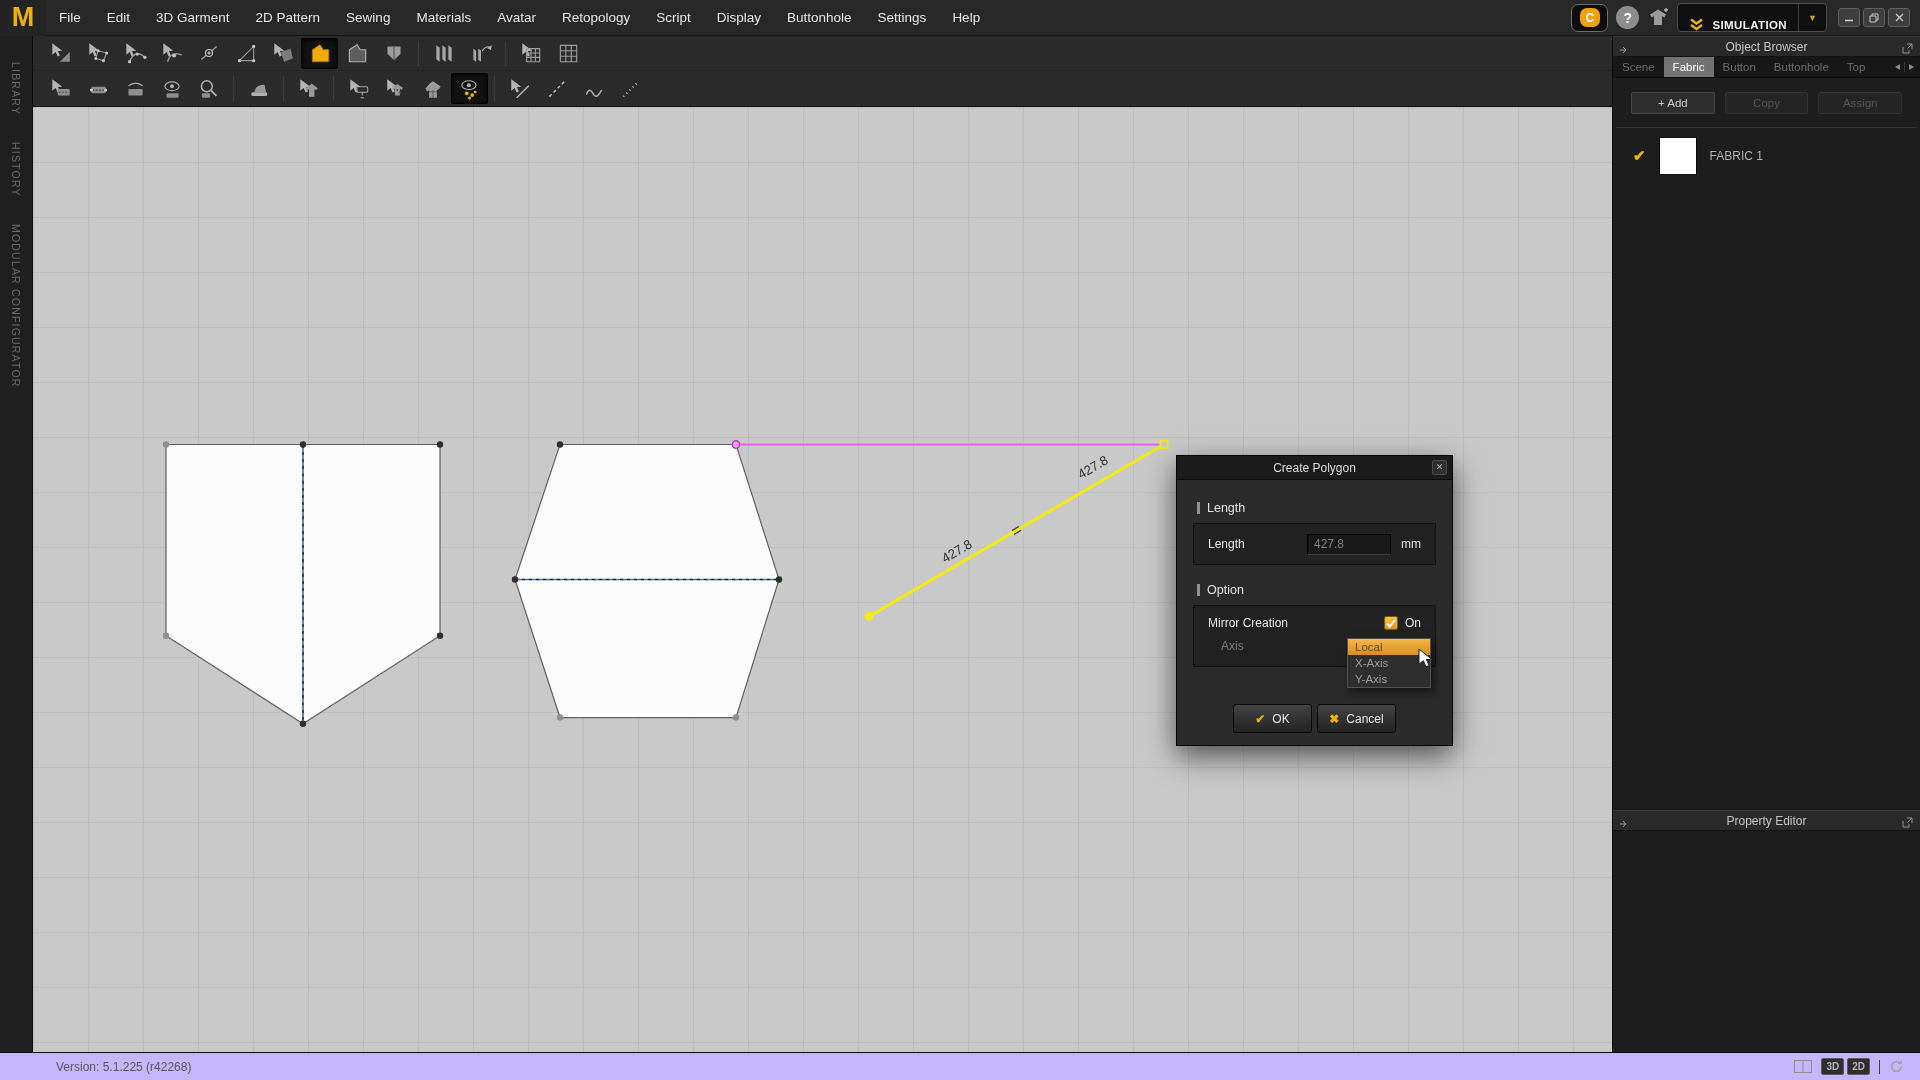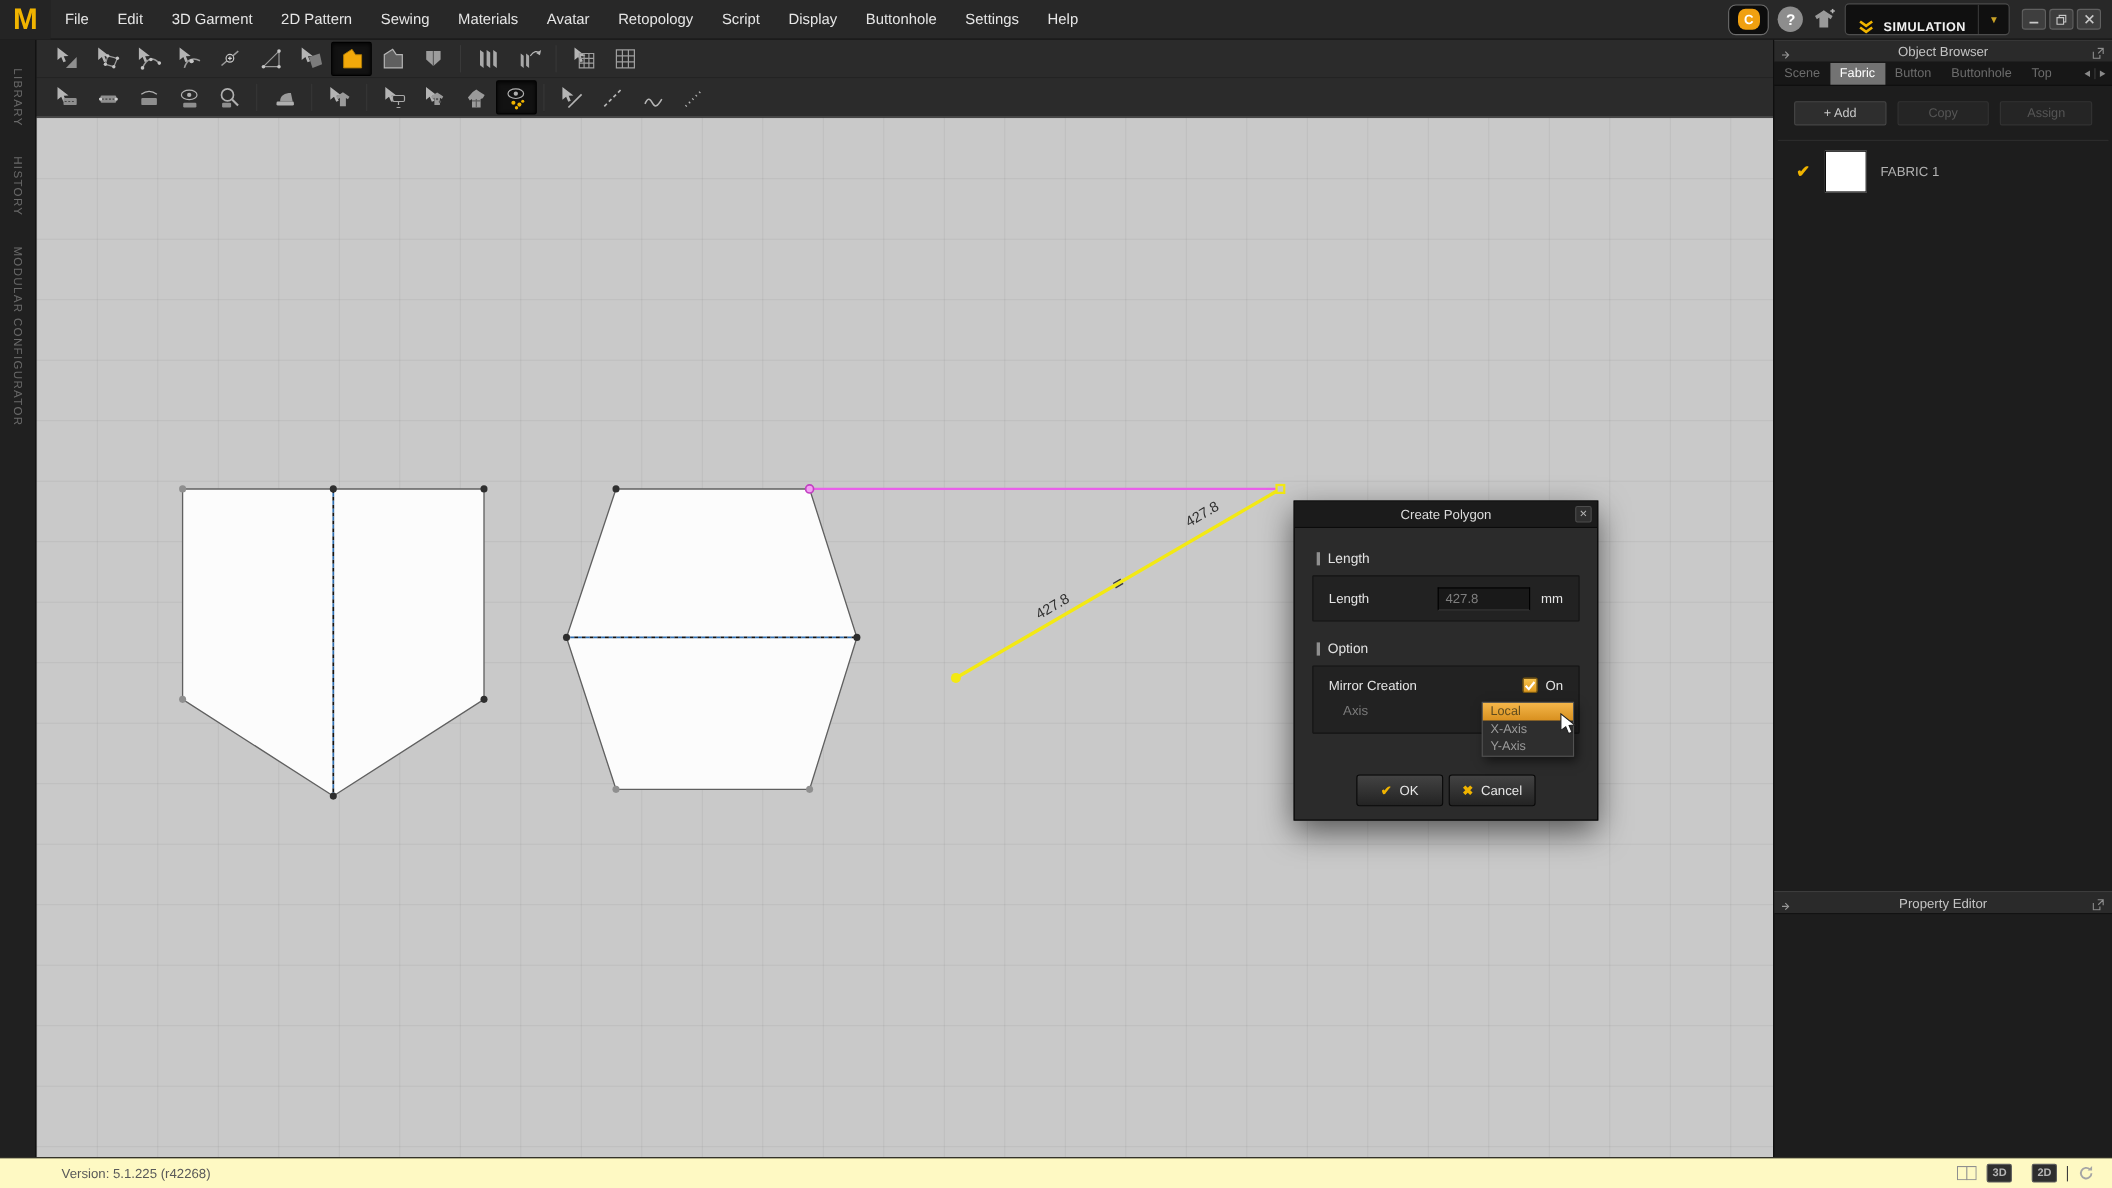--- a/index.html
+++ b/index.html
@@ -56,21 +56,21 @@
   .ob-action{flex:1;height:22px;font-size:11.5px;border-radius:2px;background:#2e2e2e;border:1px solid #464646;color:#c9c9c9}
   .ob-action.disabled{background:#252525;border-color:#333;color:#565656}
   .ob-divider{height:1px;background:#0a0a0a;border-bottom:1px solid #343434;margin:0 3px}
   .fabric-row{display:flex;align-items:center;gap:13px;padding:9px 0 9px 20px}
   .fab-check{color:#f0b400;font-size:15px;font-weight:700}
   .fab-swatch{width:38px;height:38px;background:#fff;border:1px solid #0c0c0c}
   .fab-name{color:#b2b2b2;font-size:12px}
   .property-header{position:absolute;left:0;right:0;top:774px}
 
   
-  .statusbar{position:absolute;left:0;right:0;bottom:0;height:28px;background:#fef9c3;border-top:1px solid #0a0a0a;display:flex;align-items:center;font-size:12px;padding:0 16px;z-index:40}
+  .statusbar{position:absolute;left:0;right:0;bottom:0;height:28px;background:#c4b5fd;border-top:1px solid #0a0a0a;display:flex;align-items:center;font-size:12px;padding:0 16px;z-index:40}
   .sb-version{margin-left:40px;color:#595959}
   .sb-right{margin-left:auto;display:flex;align-items:center;gap:9px}
   .sb-ico{background:none;border:none;display:flex;align-items:center}
   .sb-view{border:1px solid #5c5c5c;border-radius:2px;background:#2e2e2e;color:#b5b5b5;font-size:10px;font-weight:700;padding:2px 4px}
   .sb-sep{width:1px;height:14px;background:#3d3d3d}
 
   
   .dialog{position:absolute;left:1176px;top:455px;width:277px;height:291px;background:#2b2b2b;border:1px solid #060606;box-shadow:0 10px 28px rgba(0,0,0,.6);z-index:100}
   .dlg-title{height:24px;background:#1b1b1b;display:flex;align-items:center;justify-content:center;color:#dcdcdc;font-size:12px;position:relative;border-bottom:1px solid #0b0b0b}
   .dlg-close{position:absolute;right:5px;top:4px;width:15px;height:15px;background:#2f2f2f;border:1px solid #4c4c4c;border-radius:2px;color:#b5b5b5;font-size:9px;line-height:1;display:flex;align-items:center;justify-content:center}
@@ -512,21 +512,21 @@
 
 <footer class="statusbar">
   <span class="sb-version">Version: 5.1.225 (r42268)</span>
   <span class="sb-right">
     <button class="sb-ico">
       <svg width="18" height="13" viewBox="0 0 18 13">
           <rect x=".5" y=".5" width="17" height="12" fill="none" stroke="#8f8f8f"></rect>
           <line x1="9" y1="0" x2="9" y2="13" stroke="#8f8f8f"></line>
         </svg>
     </button>
-    <span id="sb-views" style="display:flex;gap:18px">
+    <span id="sb-views" style="display:flex;gap:3px">
         <button class="sb-view">3D</button>
         <button class="sb-view">2D</button>
       </span>
     <span class="sb-sep"></span>
     <button class="sb-ico">
       <svg width="15" height="15" viewBox="0 0 15 15">
           <path d="M12.3 7.5a4.8 4.8 0 1 1-1.4-3.4" fill="none" stroke="#a5a5a5" stroke-width="1.7"></path>
           <path d="M12.9 1v4H8.9z" fill="#a5a5a5"></path>
         </svg>
     </button>

